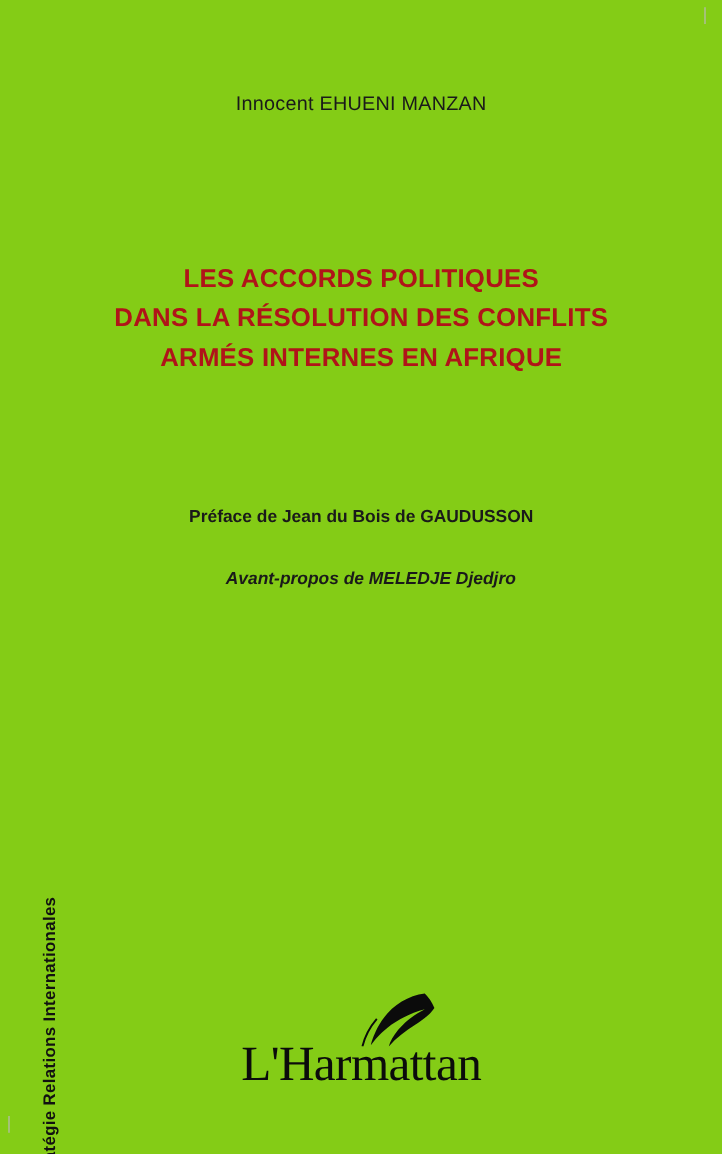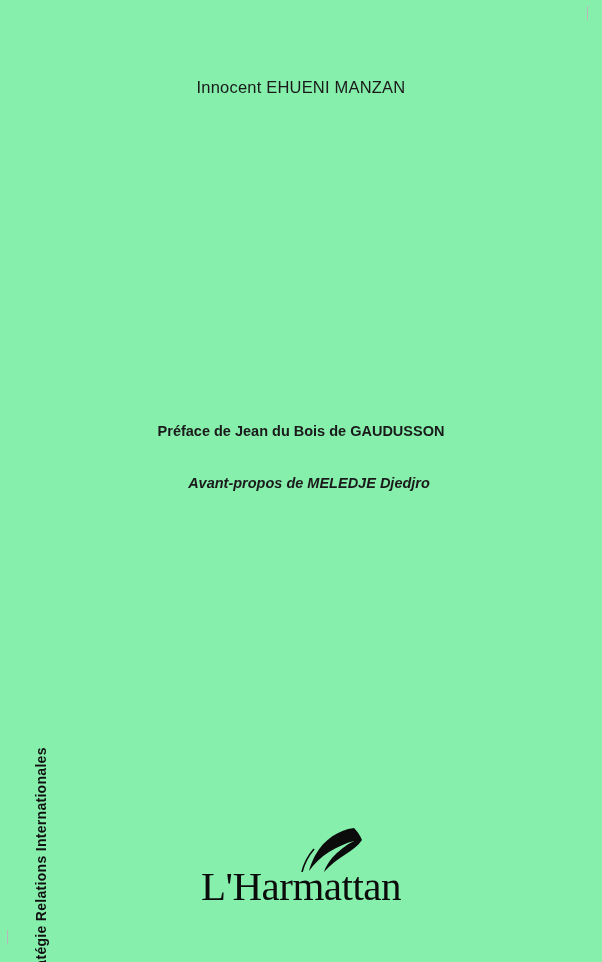--- a/index.html
+++ b/index.html
@@ -12,21 +12,21 @@
     height: 962px;
     font-family: "Liberation Sans", sans-serif;
     color: #000000;
     position: relative;
     overflow: hidden;
   }
 
   .page {
     position: absolute;
     inset: 0;
-    background: #86efac;
+    background: #84cc16;
   }
 
   
   .crop-mark {
     position: absolute;
     background: #b9b9b9;
   }
   .crop-tr { right: 14px; top: 6px; width: 1px; height: 14px; }
   .crop-bl { left: 7px; bottom: 18px; width: 1px; height: 14px; }
 
@@ -143,20 +143,25 @@
 </head>
 <body>
 
 <div class="page">
 
   <div class="crop-mark crop-tr"></div>
   <div class="crop-mark crop-bl"></div>
 
   <div class="author">Innocent EHUENI MANZAN</div>
 
+  <div class="title-block">
+    <span class="tl">LES ACCORDS POLITIQUES</span>
+    <span class="tl">DANS LA RÉSOLUTION DES CONFLITS</span>
+    <span class="tl">ARMÉS INTERNES EN AFRIQUE</span>
+  </div>
 
   <div class="preface">Préface de Jean du Bois de GAUDUSSON</div>
 
   <div class="foreword">
     <span>Avant-propos de MELEDJE Djedjro</span>
   </div>
 
   <div class="collection">
     <div class="collection-text">Défense Stratégie Relations Internationales</div>
   </div>

